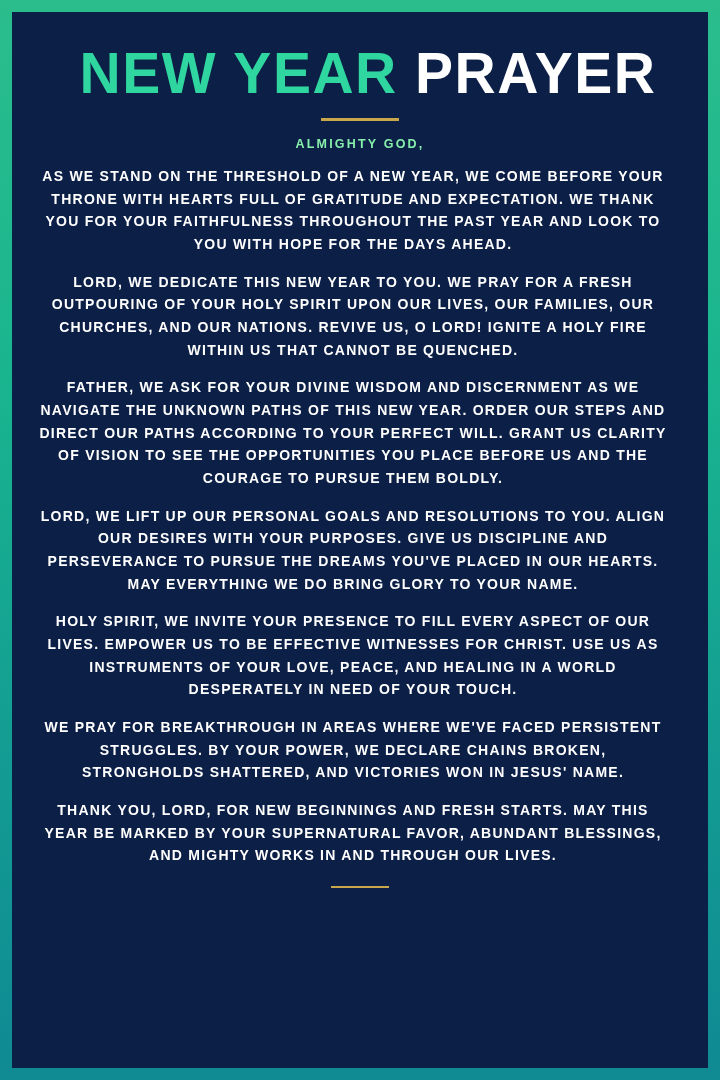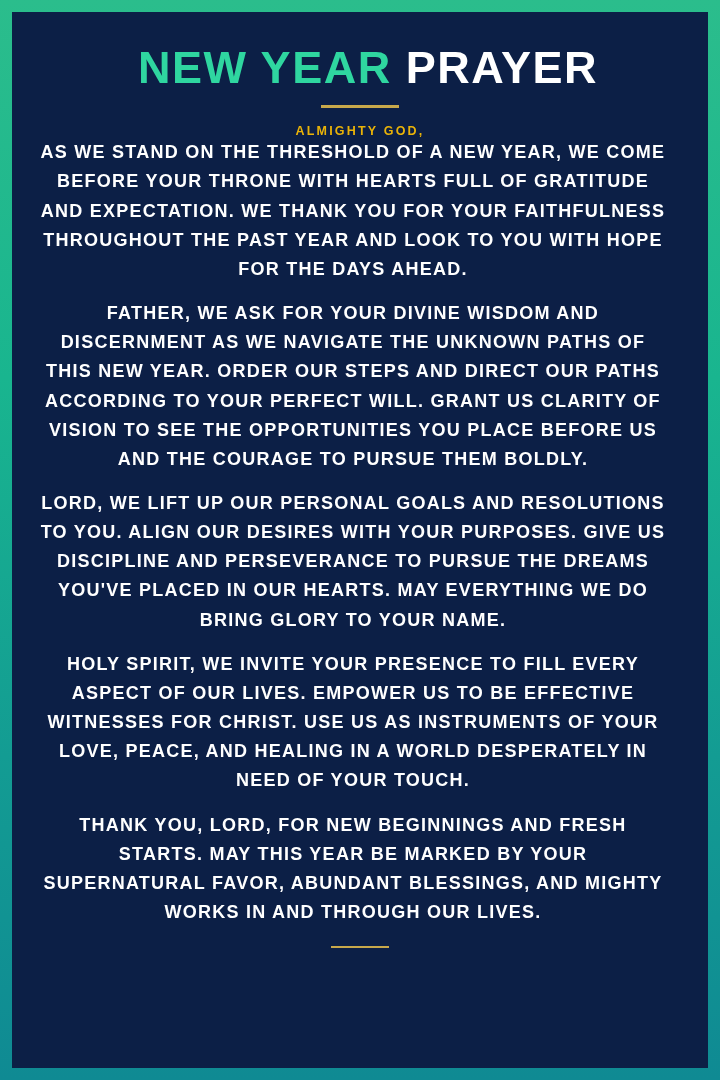--- a/index.html
+++ b/index.html
@@ -27,53 +27,54 @@
     height: 100%;
     box-sizing: border-box;
     background: #0c1f46;
     padding: 26px 26px 18px 26px;
     display: flex;
     flex-direction: column;
     align-items: center;
   }
   .title {
     margin: 6px 0 0 16px;
-    font-size: 45px;
+    font-size: 57px;
     line-height: 1.05;
     font-weight: bold;
     letter-spacing: 1.5px;
     text-align: center;
     white-space: nowrap;
   }
   .title .word-green {
     color: #2fd6a0;
   }
   .title .word-white {
     color: #ffffff;
   }
   .rule {
     width: 78px;
     height: 3px;
     background: #c8a84b;
     margin: 14px auto 16px auto;
   }
   .salutation {
-    color: #eab308;
+    color: #86efac;
     font-size: 12.5px;
     letter-spacing: 2.2px;
     font-weight: bold;
     text-align: center;
+    margin-bottom: 14px;
   }
   .body {
     width: 100%;
     max-width: 658px;
   }
   .para {
     color: #ffffff;
-    font-size: 18px;
+    font-size: 14px;
     line-height: 1.62;
     letter-spacing: 1.25px;
     font-weight: bold;
     text-align: center;
     margin: 0 14px 15px 0;
     text-transform: uppercase;
   }
   .footer-rule {
     width: 58px;
     height: 2px;
@@ -91,22 +92,24 @@
       <span class="word-green">NEW YEAR</span>
       <span class="word-white">PRAYER</span>
     </h1>
 
     <div class="rule"></div>
 
     <div class="salutation">ALMIGHTY GOD,</div>
 
     <div class="body">
       <p class="para">AS WE STAND ON THE THRESHOLD OF A NEW YEAR, WE COME BEFORE YOUR THRONE WITH HEARTS FULL OF GRATITUDE AND EXPECTATION. WE THANK YOU FOR YOUR FAITHFULNESS THROUGHOUT THE PAST YEAR AND LOOK TO YOU WITH HOPE FOR THE DAYS AHEAD.</p>
+      <p class="para">LORD, WE DEDICATE THIS NEW YEAR TO YOU. WE PRAY FOR A FRESH OUTPOURING OF YOUR HOLY SPIRIT UPON OUR LIVES, OUR FAMILIES, OUR CHURCHES, AND OUR NATIONS. REVIVE US, O LORD! IGNITE A HOLY FIRE WITHIN US THAT CANNOT BE QUENCHED.</p>
       <p class="para">FATHER, WE ASK FOR YOUR DIVINE WISDOM AND DISCERNMENT AS WE NAVIGATE THE UNKNOWN PATHS OF THIS NEW YEAR. ORDER OUR STEPS AND DIRECT OUR PATHS ACCORDING TO YOUR PERFECT WILL. GRANT US CLARITY OF VISION TO SEE THE OPPORTUNITIES YOU PLACE BEFORE US AND THE COURAGE TO PURSUE THEM BOLDLY.</p>
       <p class="para">LORD, WE LIFT UP OUR PERSONAL GOALS AND RESOLUTIONS TO YOU. ALIGN OUR DESIRES WITH YOUR PURPOSES. GIVE US DISCIPLINE AND PERSEVERANCE TO PURSUE THE DREAMS YOU'VE PLACED IN OUR HEARTS. MAY EVERYTHING WE DO BRING GLORY TO YOUR NAME.</p>
       <p class="para">HOLY SPIRIT, WE INVITE YOUR PRESENCE TO FILL EVERY ASPECT OF OUR LIVES. EMPOWER US TO BE EFFECTIVE WITNESSES FOR CHRIST. USE US AS INSTRUMENTS OF YOUR LOVE, PEACE, AND HEALING IN A WORLD DESPERATELY IN NEED OF YOUR TOUCH.</p>
+      <p class="para">WE PRAY FOR BREAKTHROUGH IN AREAS WHERE WE'VE FACED PERSISTENT STRUGGLES. BY YOUR POWER, WE DECLARE CHAINS BROKEN, STRONGHOLDS SHATTERED, AND VICTORIES WON IN JESUS' NAME.</p>
       <p class="para">THANK YOU, LORD, FOR NEW BEGINNINGS AND FRESH STARTS. MAY THIS YEAR BE MARKED BY YOUR SUPERNATURAL FAVOR, ABUNDANT BLESSINGS, AND MIGHTY WORKS IN AND THROUGH OUR LIVES.</p>
     </div>
 
     <div class="footer-rule"></div>
 
   </div>
 </div>
 
 </body></html>

